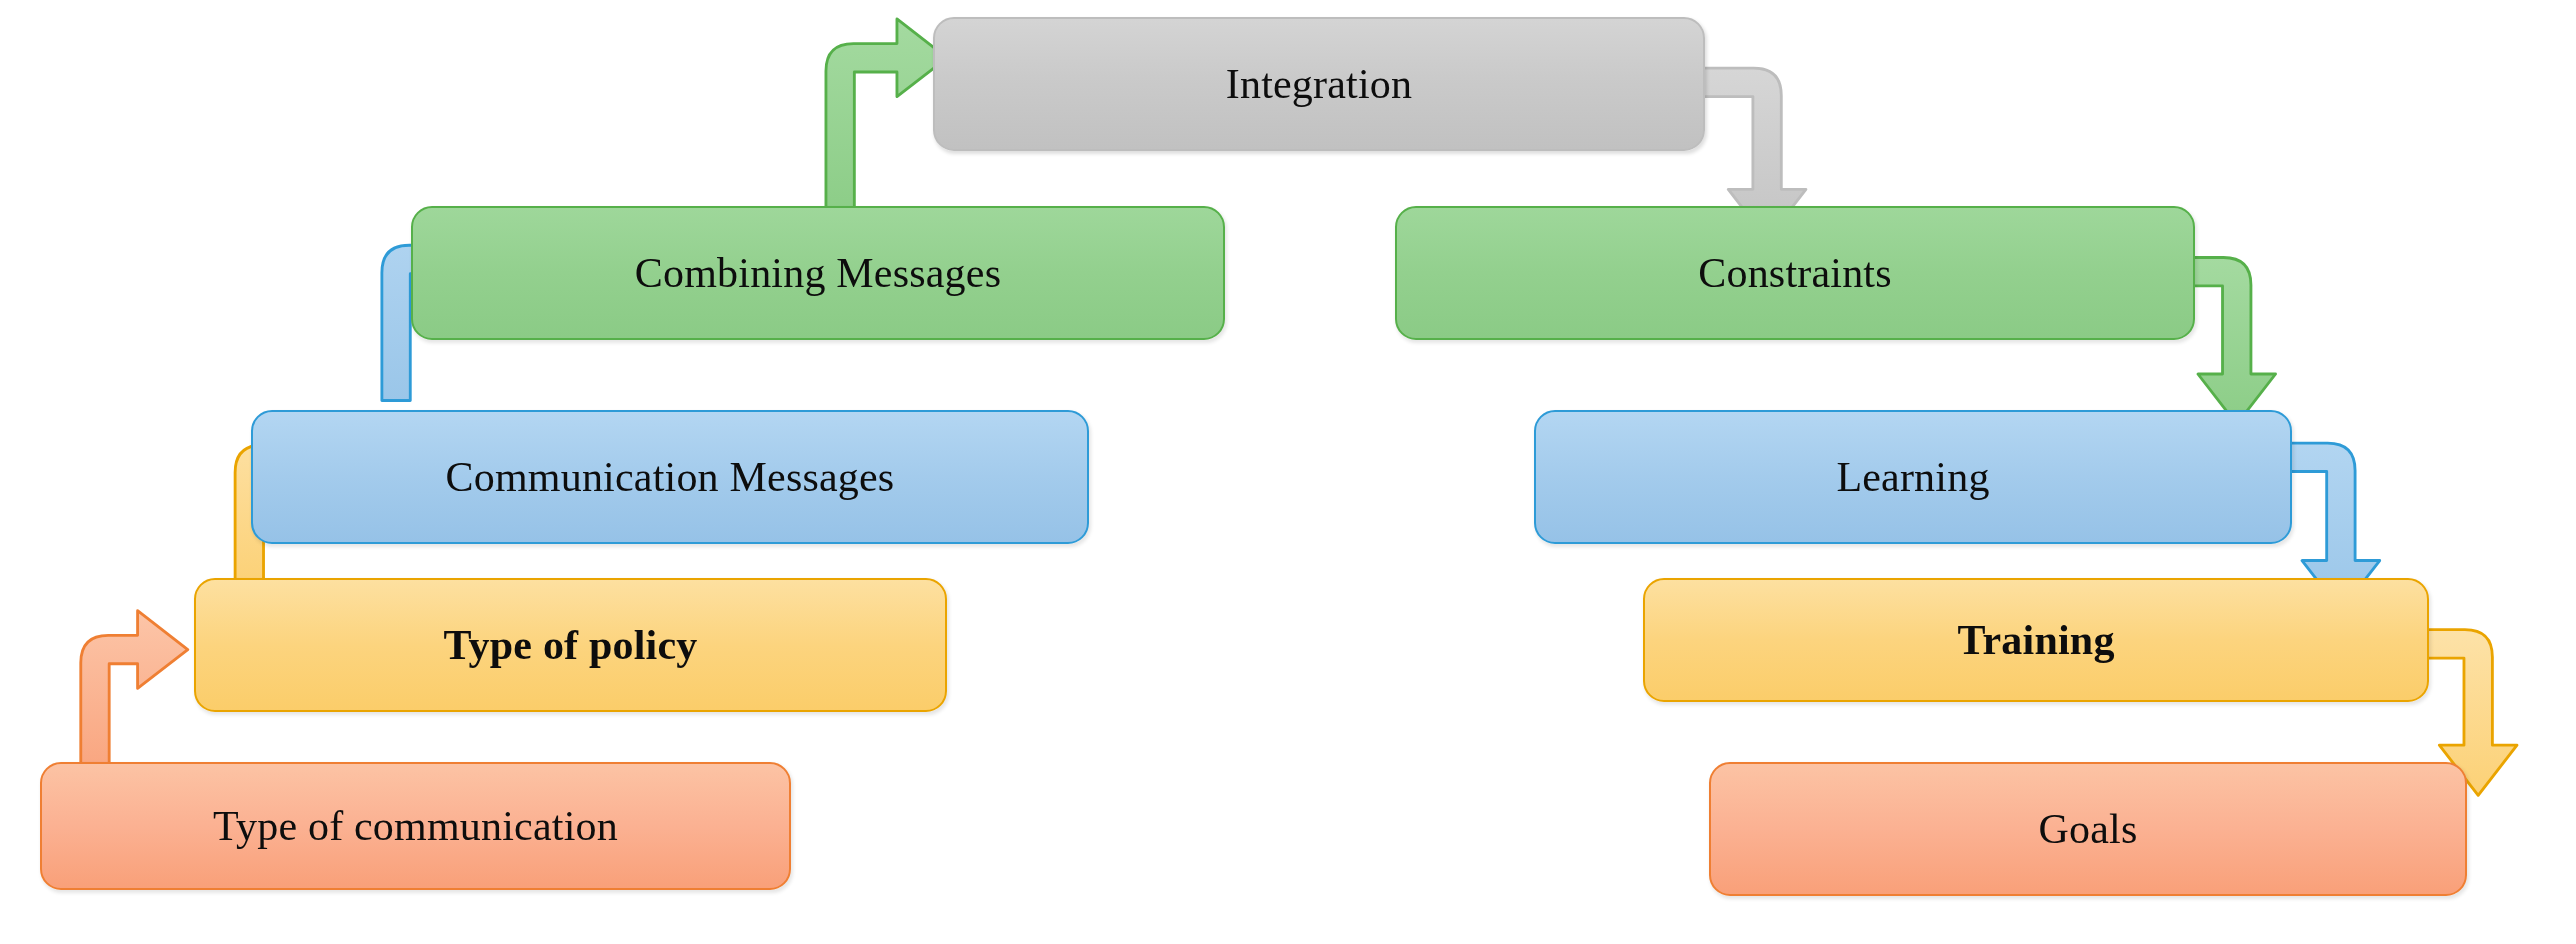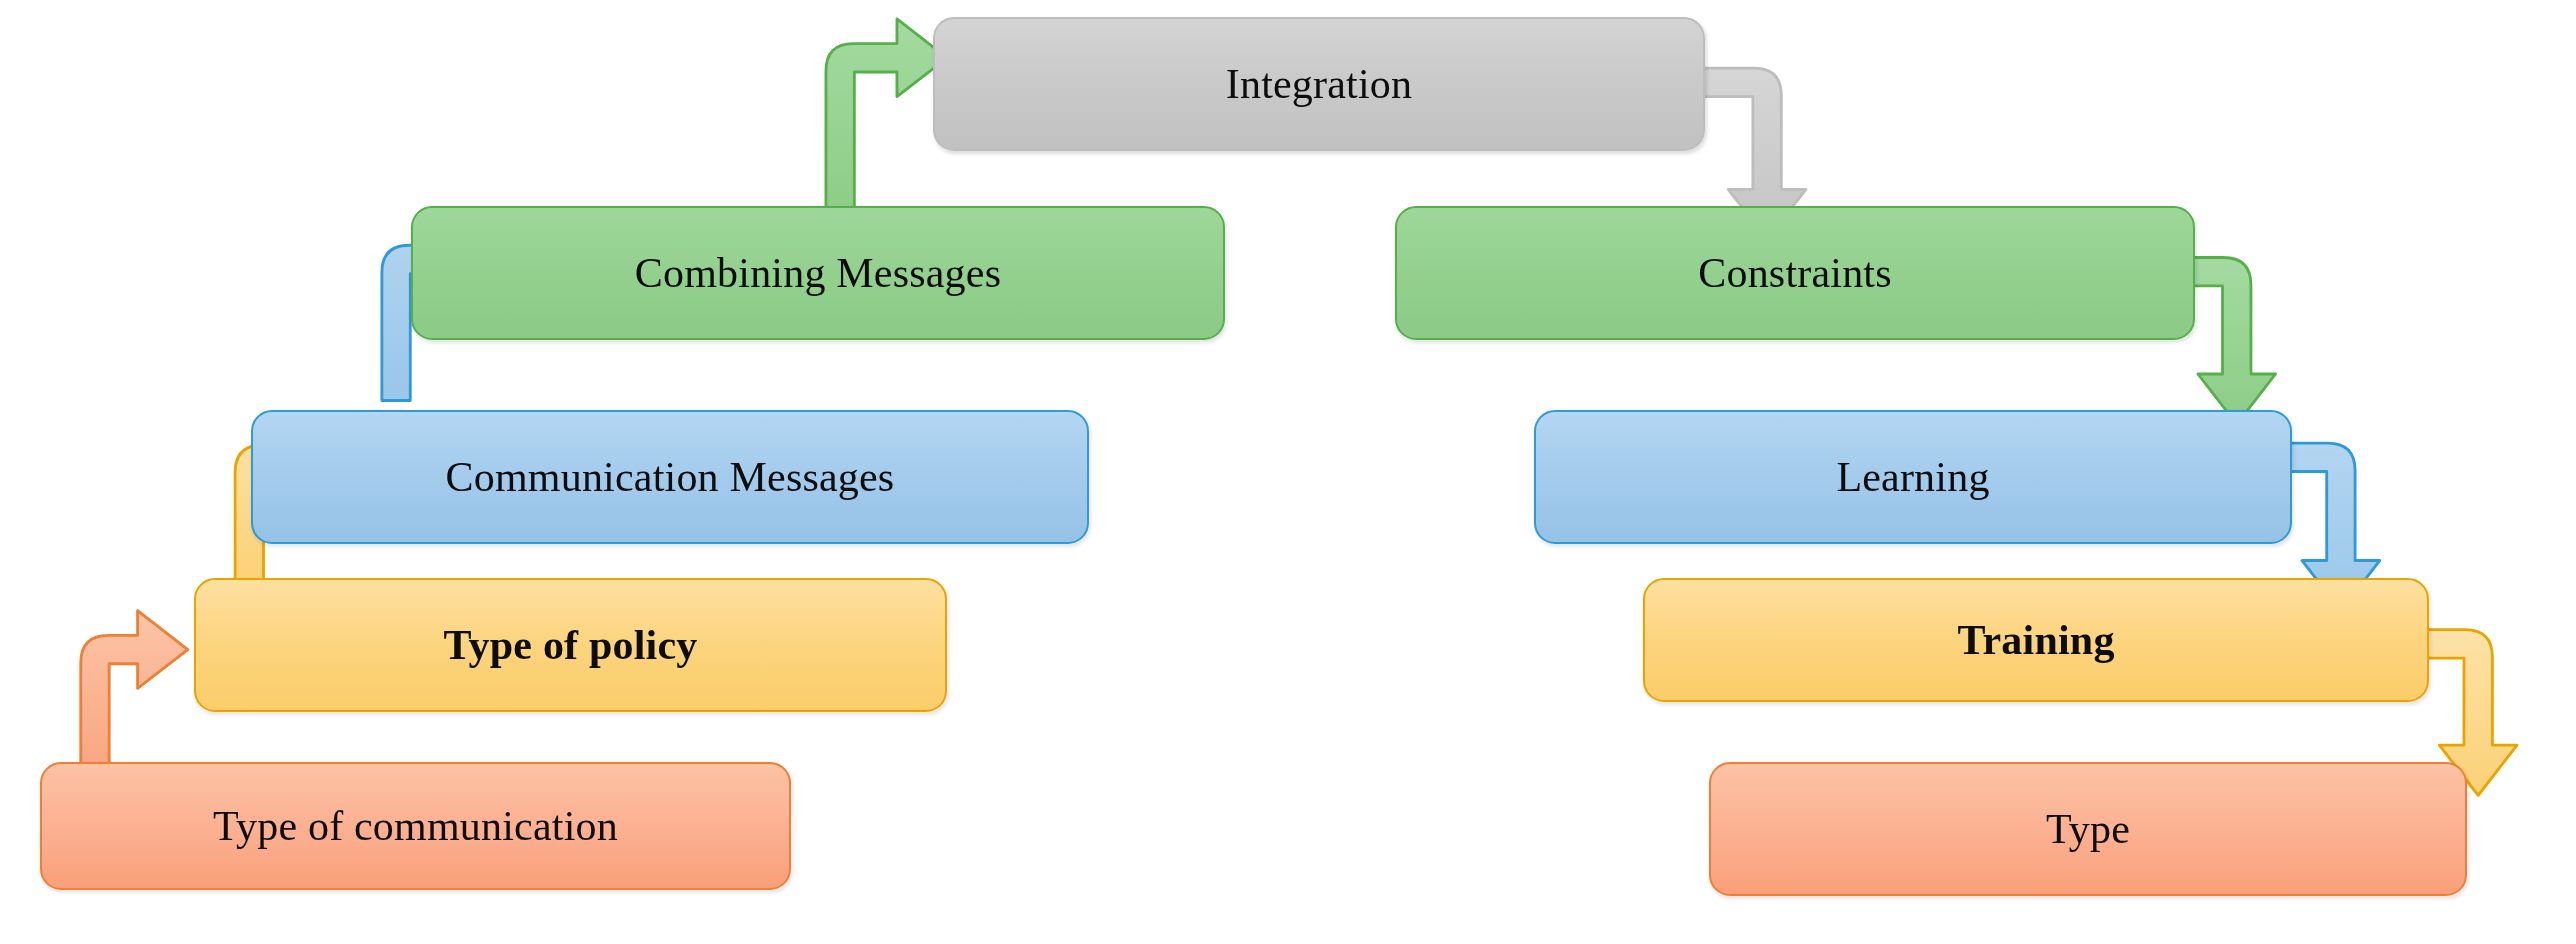--- a/index.html
+++ b/index.html
@@ -163,17 +163,17 @@
 
   <div class="node fill-yellow" style="left:1643px; top:578px; width:786px; height:124px;">
     <span class="node-label">Training</span>
   </div>
 
   <div class="node fill-orange" style="left:40px; top:762px; width:751px; height:128px;">
     <span class="node-label">Type of communication</span>
   </div>
 
   <div class="node fill-orange" style="left:1709px; top:762px; width:758px; height:134px;">
-    <span class="node-label">Type</span>
+    <span class="node-label">Goals</span>
   </div>
 
 </div>
 
 
 </body></html>

